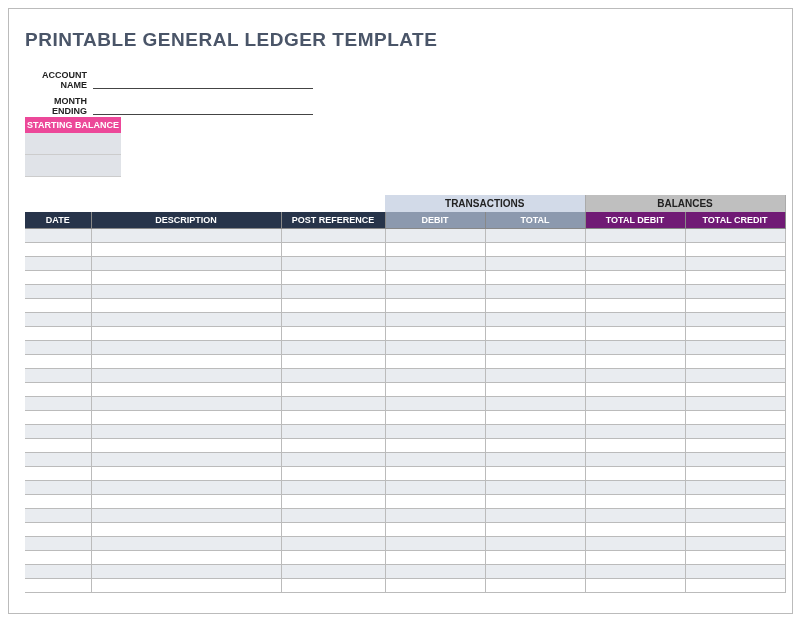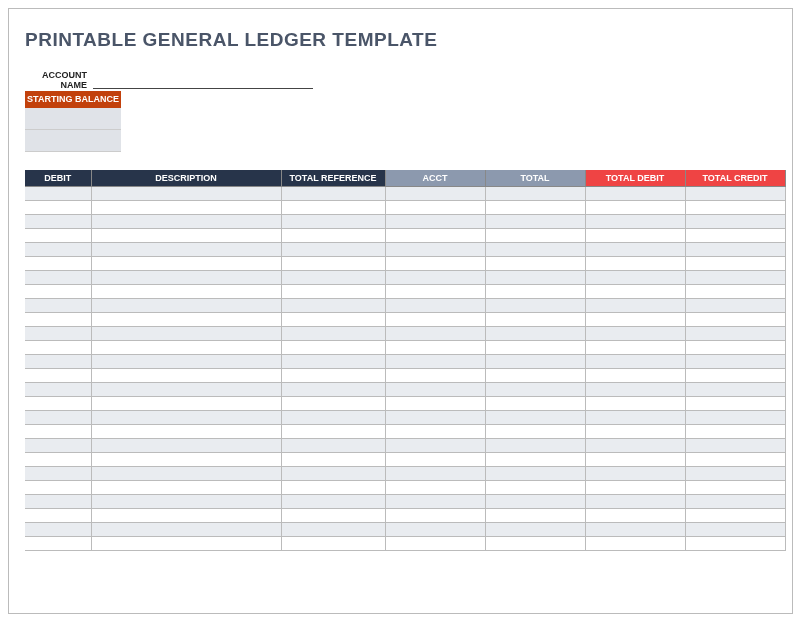--- a/index.html
+++ b/index.html
@@ -56,21 +56,21 @@
     border-bottom: 1px solid #444;
     background: transparent;
     font-size: 10px;
     padding: 2px 4px;
   }
   .balance-block {
     width: 96px;
     text-align: center;
   }
   .balance-header {
-    background: #c2410c;
+    background: #ec4899;
     color: #fff;
     font-size: 9px;
     font-weight: bold;
     padding: 3px 2px;
     line-height: 1.2;
   }
   .balance-value {
     background: #e0e3e8;
     height: 22px;
     border-bottom: 1px solid #ccc;
@@ -94,21 +94,21 @@
     font-size: 9px;
     font-weight: bold;
     text-align: center;
     padding: 3px 2px;
     color: #fff;
     border-right: 1px solid #888;
     border-bottom: 1px solid #888;
   }
   .hdr-dark  { background: #27344a; }
   .hdr-trans { background: #8c99ae; }
-  .hdr-bal   { background: #ef4444; }
+  .hdr-bal   { background: #701a75; }
   .data-row td {
     height: 14px;
     border-right: 1px solid #bbb;
     border-bottom: 1px solid #bbb;
     font-size: 9px;
     padding: 0 2px;
   }
   .data-row:nth-child(odd) td  { background: #e9ecf0; }
   .data-row:nth-child(even) td { background: #ffffff; }
   col.c-date  { width: 66px; }
@@ -126,20 +126,24 @@
 
   <div class="title">PRINTABLE GENERAL LEDGER TEMPLATE</div>
 
   <div class="top-container">
 
     <div class="form-fields">
       <div class="field-row">
         <div class="field-label">ACCOUNT NAME</div>
         <input type="text" class="field-input" value="" style="">
       </div>
+      <div class="field-row">
+        <div class="field-label">MONTH ENDING</div>
+        <input type="text" class="field-input" value="" style="">
+      </div>
     </div>
 
     <div class="balance-block">
       <div class="balance-header">STARTING BALANCE</div>
       <div class="balance-value"></div>
       <div class="balance-value"></div>
     </div>
 
   </div>
 
@@ -147,25 +151,30 @@
     <colgroup>
       <col class="c-date">
         <col class="c-desc">
         <col class="c-post">
       <col class="c-debit">
         <col class="c-credit">
       <col class="c-tdeb">
         <col class="c-tcred">
     </colgroup>
     <thead>
+      <tr class="super-header-row">
+        <td colspan="3" class="super-blank"></td>
+        <td colspan="2" class="super-trans">TRANSACTIONS</td>
+        <td colspan="2" class="super-bal">BALANCES</td>
+      </tr>
       <tr class="header-row">
-        <th class="hdr-dark">DEBIT</th>
+        <th class="hdr-dark">DATE</th>
         <th class="hdr-dark">DESCRIPTION</th>
-        <th class="hdr-dark">TOTAL REFERENCE</th>
-        <th class="hdr-trans">ACCT</th>
+        <th class="hdr-dark">POST REFERENCE</th>
+        <th class="hdr-trans">DEBIT</th>
         <th class="hdr-trans">TOTAL</th>
         <th class="hdr-bal">TOTAL DEBIT</th>
         <th class="hdr-bal">TOTAL CREDIT</th>
       </tr>
     </thead>
     <tbody id="ledger-body">
         <tr class="data-row">
           <td></td>
           <td></td>
           <td></td>

